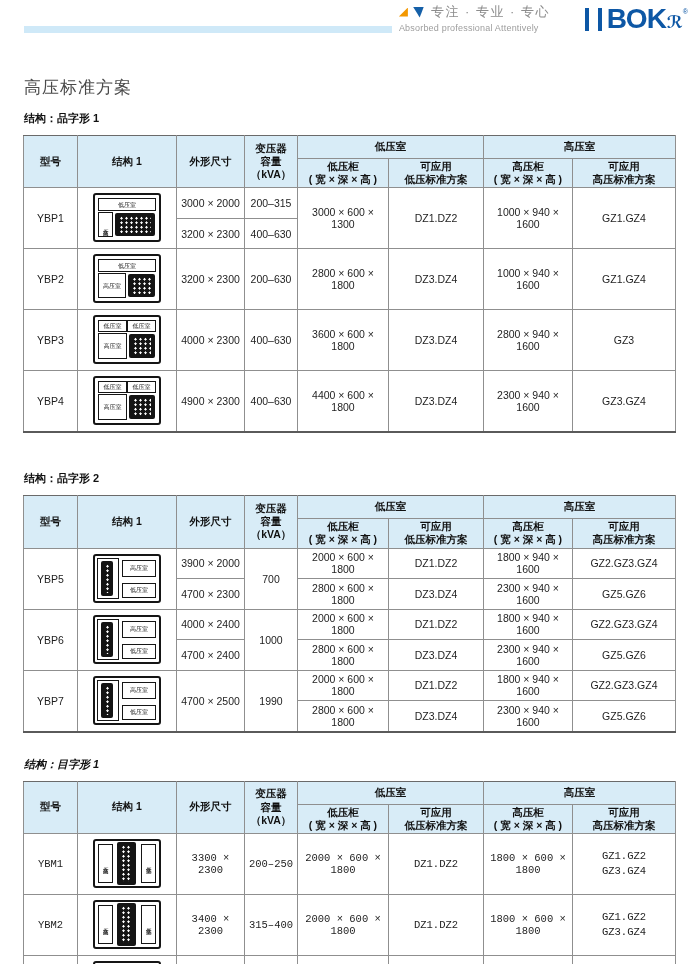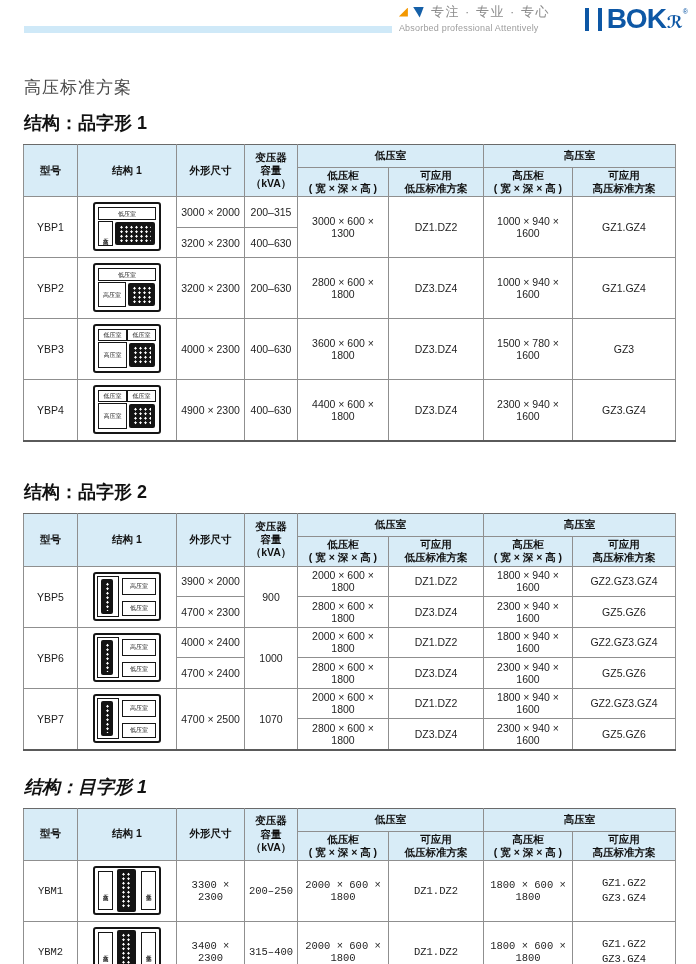--- a/index.html
+++ b/index.html
@@ -16,21 +16,21 @@
   .tri-orange{width:9px;height:9px;background:#f39800;clip-path:polygon(0 100%,100% 0,100% 100%);}
   .tri-blue{width:11px;height:11px;background:#1560a8;clip-path:polygon(0 0,100% 0,62% 100%);margin-right:2px;}
   .tag-en{font-size:9px;color:#9d9d9d;margin-top:2px;letter-spacing:.2px;}
   .logo{position:absolute;right:8px;top:3px;color:#0d57a5;white-space:nowrap;}
   .logo-bars{display:inline-block;width:9px;height:23px;border-left:4px solid #0d57a5;border-right:4px solid #0d57a5;vertical-align:-3px;margin-right:5px;}
   .logo-bok{font-size:28px;font-weight:bold;letter-spacing:-1px;vertical-align:baseline;}
   .logo-r{font-size:17px;font-weight:bold;font-style:italic;margin-left:1px;}
   .logo-reg{font-size:7px;vertical-align:14px;}
   
   .page-title{margin:30px 0 0 24px;font-size:17px;color:#4a4a4a;letter-spacing:1px;}
-  .sec-title{margin:0 0 9px 24px;font-size:18px;font-weight:bold;color:#111;}
+  .sec-title{margin:0 0 9px 24px;font-size:11px;font-weight:bold;color:#111;}
   .sec1{margin-top:12px;}
   .sec2{margin-top:38px;}
   .sec3{margin-top:24px;font-style:italic;}
   
   table{border-collapse:collapse;table-layout:fixed;width:652px;margin-left:23px;border-bottom:2px solid #5a5a5a;}
   th,td{border:1px solid #8f8f8f;text-align:center;vertical-align:middle;font-size:10.5px;color:#1d1d1d;padding:1px 2px;box-sizing:border-box;}
   thead th{background:#d8ecf7;font-weight:bold;color:#101010;}
   .h1 th{height:23px;border-top-color:#6a6a6a;}
   .h2 th{height:27px;}
   .hl{line-height:1.25;}
@@ -188,21 +188,21 @@
           <div class="db lv1">低压室</div>
           <div class="db lv2">低压室</div>
           <div class="db hv">高压室</div>
           <div class="trf"></div>
         </div>
       </td>
       <td>4000 × 2300</td>
       <td>400–630</td>
       <td>3600 × 600 × 1800</td>
       <td>DZ3.DZ4</td>
-      <td>1500 × 780 × 1600</td>
+      <td>2800 × 940 × 1600</td>
       <td>GZ3</td>
     </tr>
 
     <tr class="single-s">
       <td>YBP4</td>
       <td>
         <div class="diag dC">
           <div class="d-outer"></div>
           <div class="db lv1">低压室</div>
           <div class="db lv2">低压室</div>
@@ -272,21 +272,21 @@
       <td rowspan="2">
         <div class="diag dD">
           <div class="d-outer"></div>
           <div class="db comp"></div>
           <div class="trf"></div>
           <div class="db hv">高压室</div>
           <div class="db lv">低压室</div>
         </div>
       </td>
       <td>3900 × 2000</td>
-      <td rowspan="2">900</td>
+      <td rowspan="2">700</td>
       <td>2000 × 600 × 1800</td>
       <td>DZ1.DZ2</td>
       <td>1800 × 940 × 1600</td>
       <td>GZ2.GZ3.GZ4</td>
     </tr>
     <tr class="sub2">
       <td>4700 × 2300</td>
       <td>2800 × 600 × 1800</td>
       <td>DZ3.DZ4</td>
       <td>2300 × 940 × 1600</td>
@@ -324,21 +324,21 @@
       <td rowspan="2">
         <div class="diag dD">
           <div class="d-outer"></div>
           <div class="db comp"></div>
           <div class="trf"></div>
           <div class="db hv">高压室</div>
           <div class="db lv">低压室</div>
         </div>
       </td>
       <td rowspan="2">4700 × 2500</td>
-      <td rowspan="2">1070</td>
+      <td rowspan="2">1990</td>
       <td>2000 × 600 × 1800</td>
       <td>DZ1.DZ2</td>
       <td>1800 × 940 × 1600</td>
       <td>GZ2.GZ3.GZ4</td>
     </tr>
     <tr class="sub2">
       <td>2800 × 600 × 1800</td>
       <td>DZ3.DZ4</td>
       <td>2300 × 940 × 1600</td>
       <td>GZ5.GZ6</td>

